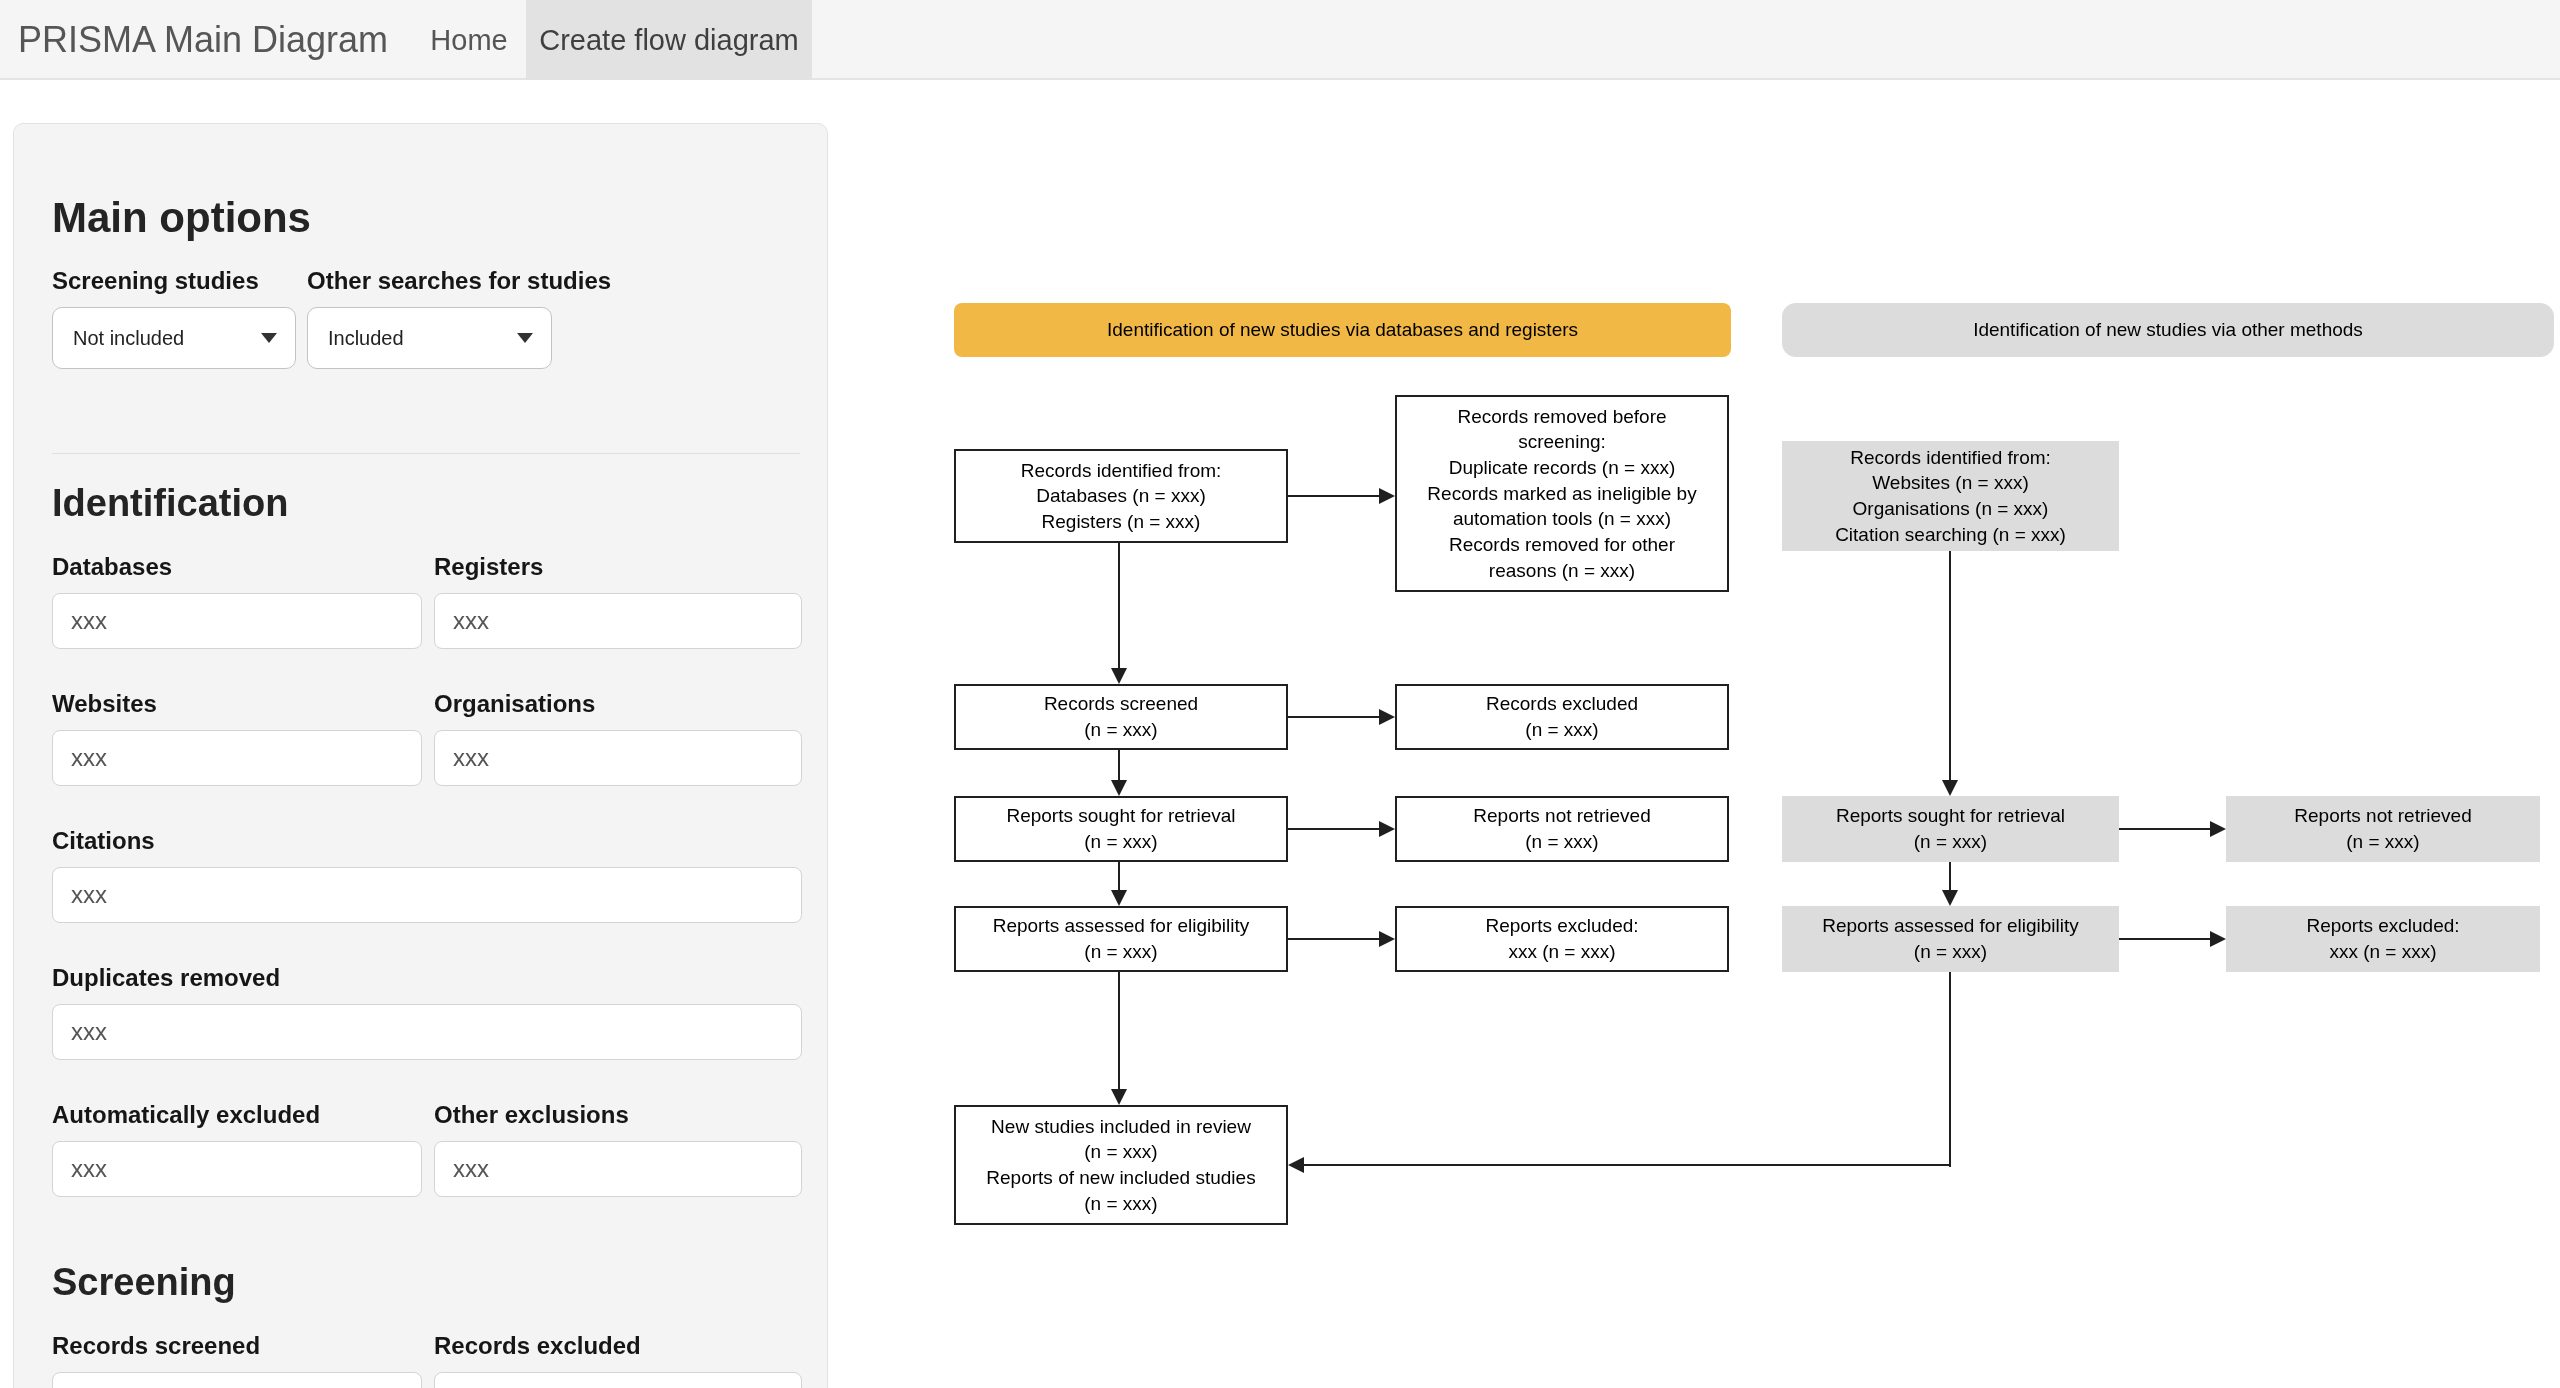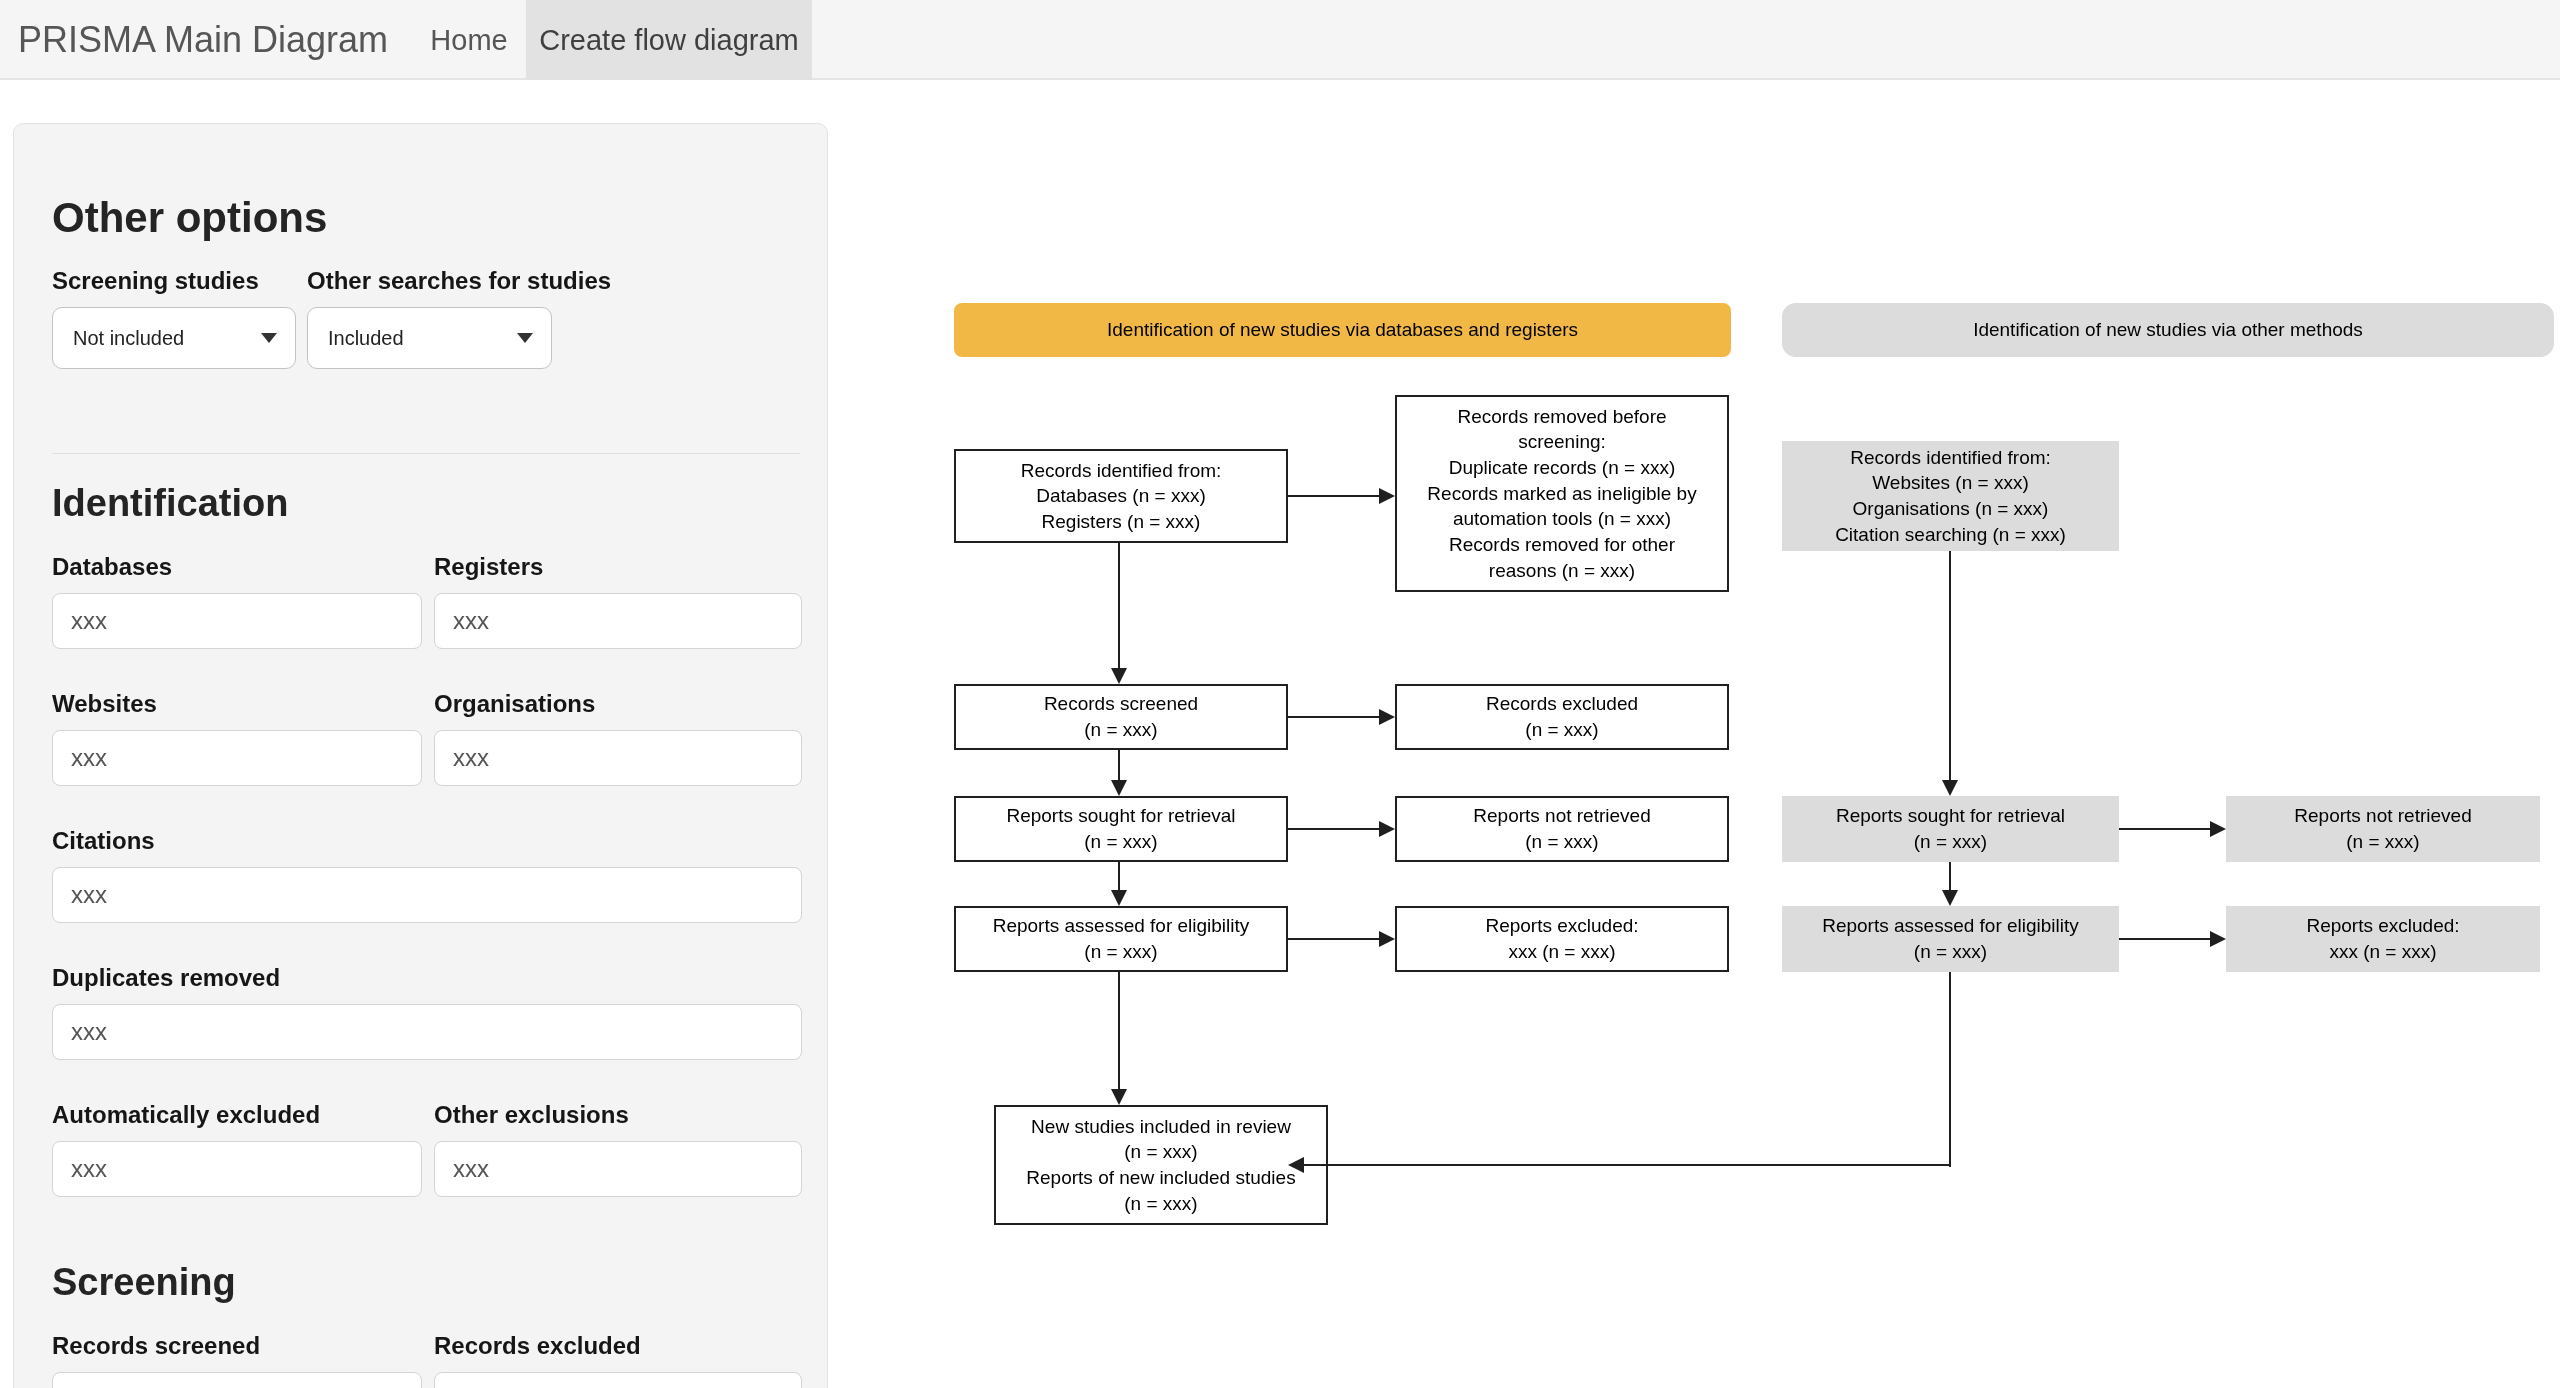--- a/index.html
+++ b/index.html
@@ -66,21 +66,21 @@
 
 <div class="screen">
 
   <header class="nav">
     <div class="nav-title">PRISMA Main Diagram</div>
     <div class="tab tab-home">Home</div>
     <div class="tab tab-create">Create flow diagram</div>
   </header>
 
   <aside class="panel">
-    <h2 class="h-big">Other options</h2>
+    <h2 class="h-big">Main options</h2>
 
     <div class="dd-row">
       <div>
         <label class="flabel">Screening studies</label>
         <div class="dropdown dd-prev">
           <span>Not included</span>
           <span class="caret"></span>
         </div>
       </div>
       <div>
@@ -189,21 +189,21 @@
 
     <div class="fbox wbox" style="left:954px;top:906px;width:334px;height:66px;">Reports assessed for eligibility
 (n = xxx)</div>
     <div class="fbox wbox" style="left:1395px;top:906px;width:334px;height:66px;">Reports excluded:
 xxx (n = xxx)</div>
     <div class="fbox gbox" style="left:1782px;top:906px;width:337px;height:66px;">Reports assessed for eligibility
 (n = xxx)</div>
     <div class="fbox gbox" style="left:2226px;top:906px;width:314px;height:66px;">Reports excluded:
 xxx (n = xxx)</div>
 
-    <div class="fbox wbox" style="left:954px;top:1105px;width:334px;height:120px;margin-left:40px;">New studies included in review
+    <div class="fbox wbox" style="left:954px;top:1105px;width:334px;height:120px;">New studies included in review
 (n = xxx)
 Reports of new included studies
 (n = xxx)</div>
 
     <div class="vline" style="left:1118px;top:543px;height:125px;"></div>
     <div class="ah ah-down" style="left:1111px;top:668px;"></div>
     <div class="vline" style="left:1118px;top:750px;height:30px;"></div>
     <div class="ah ah-down" style="left:1111px;top:780px;"></div>
     <div class="vline" style="left:1118px;top:862px;height:28px;"></div>
     <div class="ah ah-down" style="left:1111px;top:890px;"></div>

